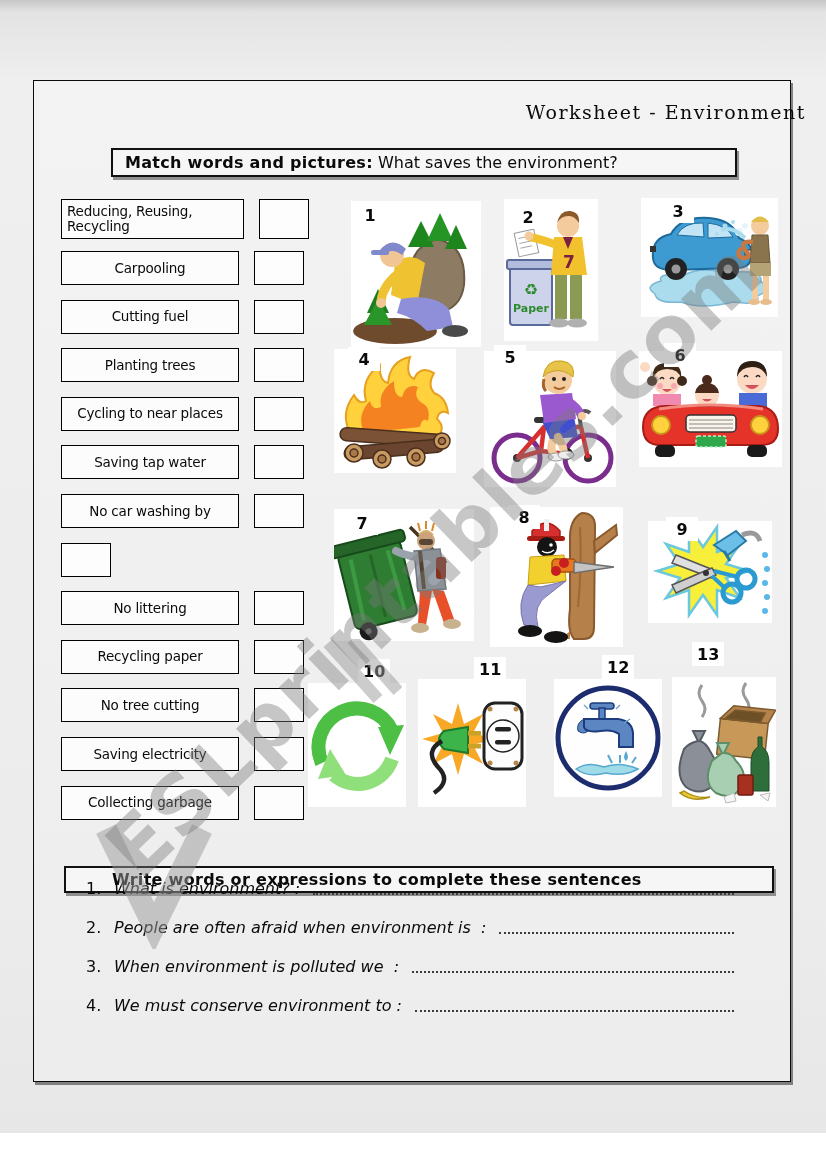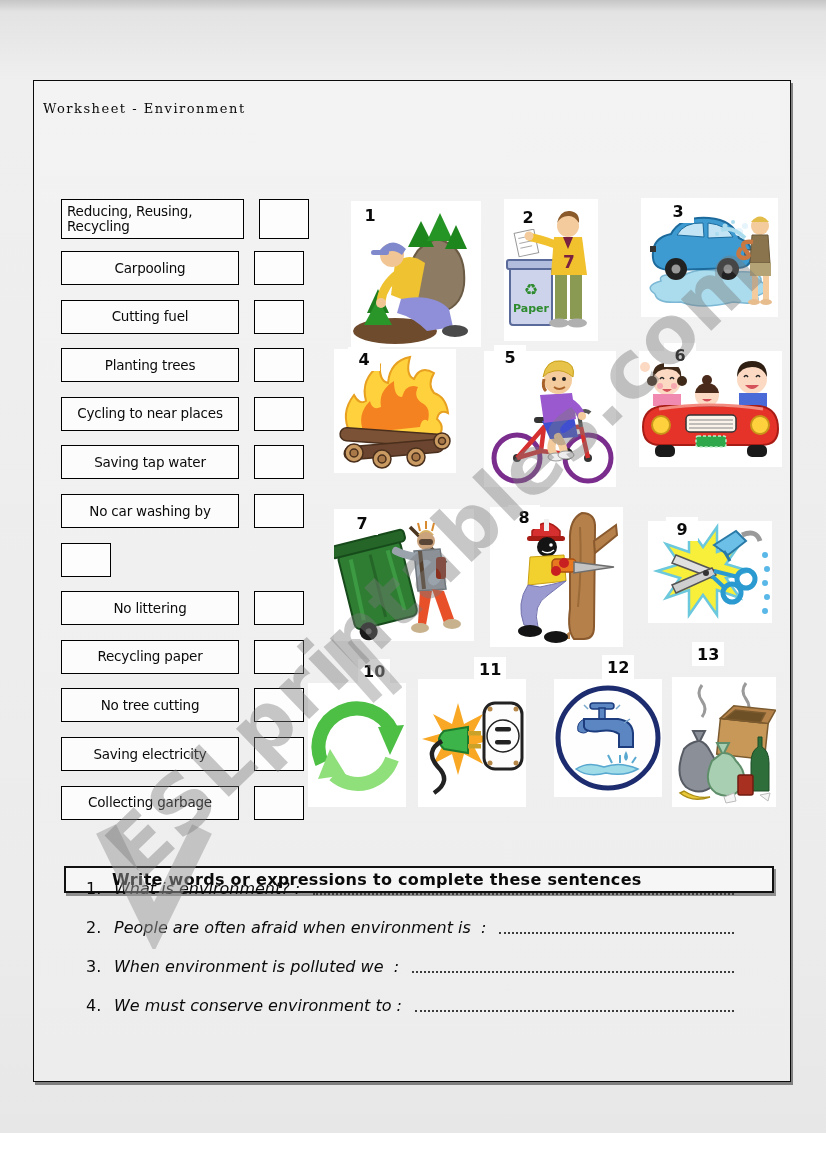--- a/index.html
+++ b/index.html
@@ -3,22 +3,22 @@
 <meta charset="utf-8">
 <style>
   html,body{margin:0;padding:0;background:#fff;}
   .canvas{position:relative;width:826px;height:1169px;overflow:hidden;
     background:linear-gradient(180deg,#c6c6c6 0px,#e3e3e3 12px,#efefef 80px,#ececec 900px,#e7e7e7 1133px);
     font-family:"DejaVu Sans",sans-serif;color:#0a0a0a;}
   .white-strip{position:absolute;left:0;top:1133px;width:826px;height:36px;background:#ffffff;}
   .page{position:absolute;left:33px;top:80px;width:756px;height:1000px;
     border:1.5px solid #0a0a0a;box-shadow:2px 3px 0 rgba(0,0,0,.45);
     background:linear-gradient(180deg,#f3f3f3,#ededed);}
-  .doc-title{position:absolute;top:20px;left:9px;width:100%;text-align:left;
-    font-family:"DejaVu Serif",serif;font-size:13px;letter-spacing:1.5px;}
+  .doc-title{position:absolute;top:20px;left:16px;width:100%;text-align:right;
+    font-family:"DejaVu Serif",serif;font-size:19px;letter-spacing:1.5px;}
   .hdr{position:absolute;border:2px solid #111;background:#f6f6f6;
     box-shadow:2px 3px 0 rgba(0,0,0,.4);display:flex;align-items:center;font-size:16px;}
   #match-hdr{left:77px;top:67px;width:610px;height:25px;padding-left:12px;}
   #write-hdr{left:30px;top:785px;width:660px;height:23px;padding-left:46px;}
   .hdr b{letter-spacing:.3px;}
   .words{position:absolute;left:27px;top:118px;}
   .word-row{display:flex;gap:15px;margin-bottom:14.6px;height:34px;}
   .word-row.tall{height:40px;margin-bottom:12px;}
   .word-box{width:176px;border:1.3px solid #000;background:#fcfcfc;display:flex;
     align-items:center;justify-content:center;font-weight:normal;font-size:13.5px;
@@ -43,20 +43,23 @@
 </head>
 <body>
 
 <div class="canvas">
   <div class="white-strip"></div>
 
   <div class="page">
 
     <div class="doc-title">Worksheet - Environment</div>
 
+    <div class="hdr" id="match-hdr">
+      <b>Match words and pictures:</b>&nbsp;<span>What saves the environment?</span>
+    </div>
 
     <div class="words">
       <div class="word-row tall">
         <div class="word-box left">Reducing, Reusing, Recycling</div>
         <div class="ans-box"></div>
       </div>
       <div class="word-row">
         <div class="word-box">Carpooling</div>
         <div class="ans-box"></div>
       </div>

